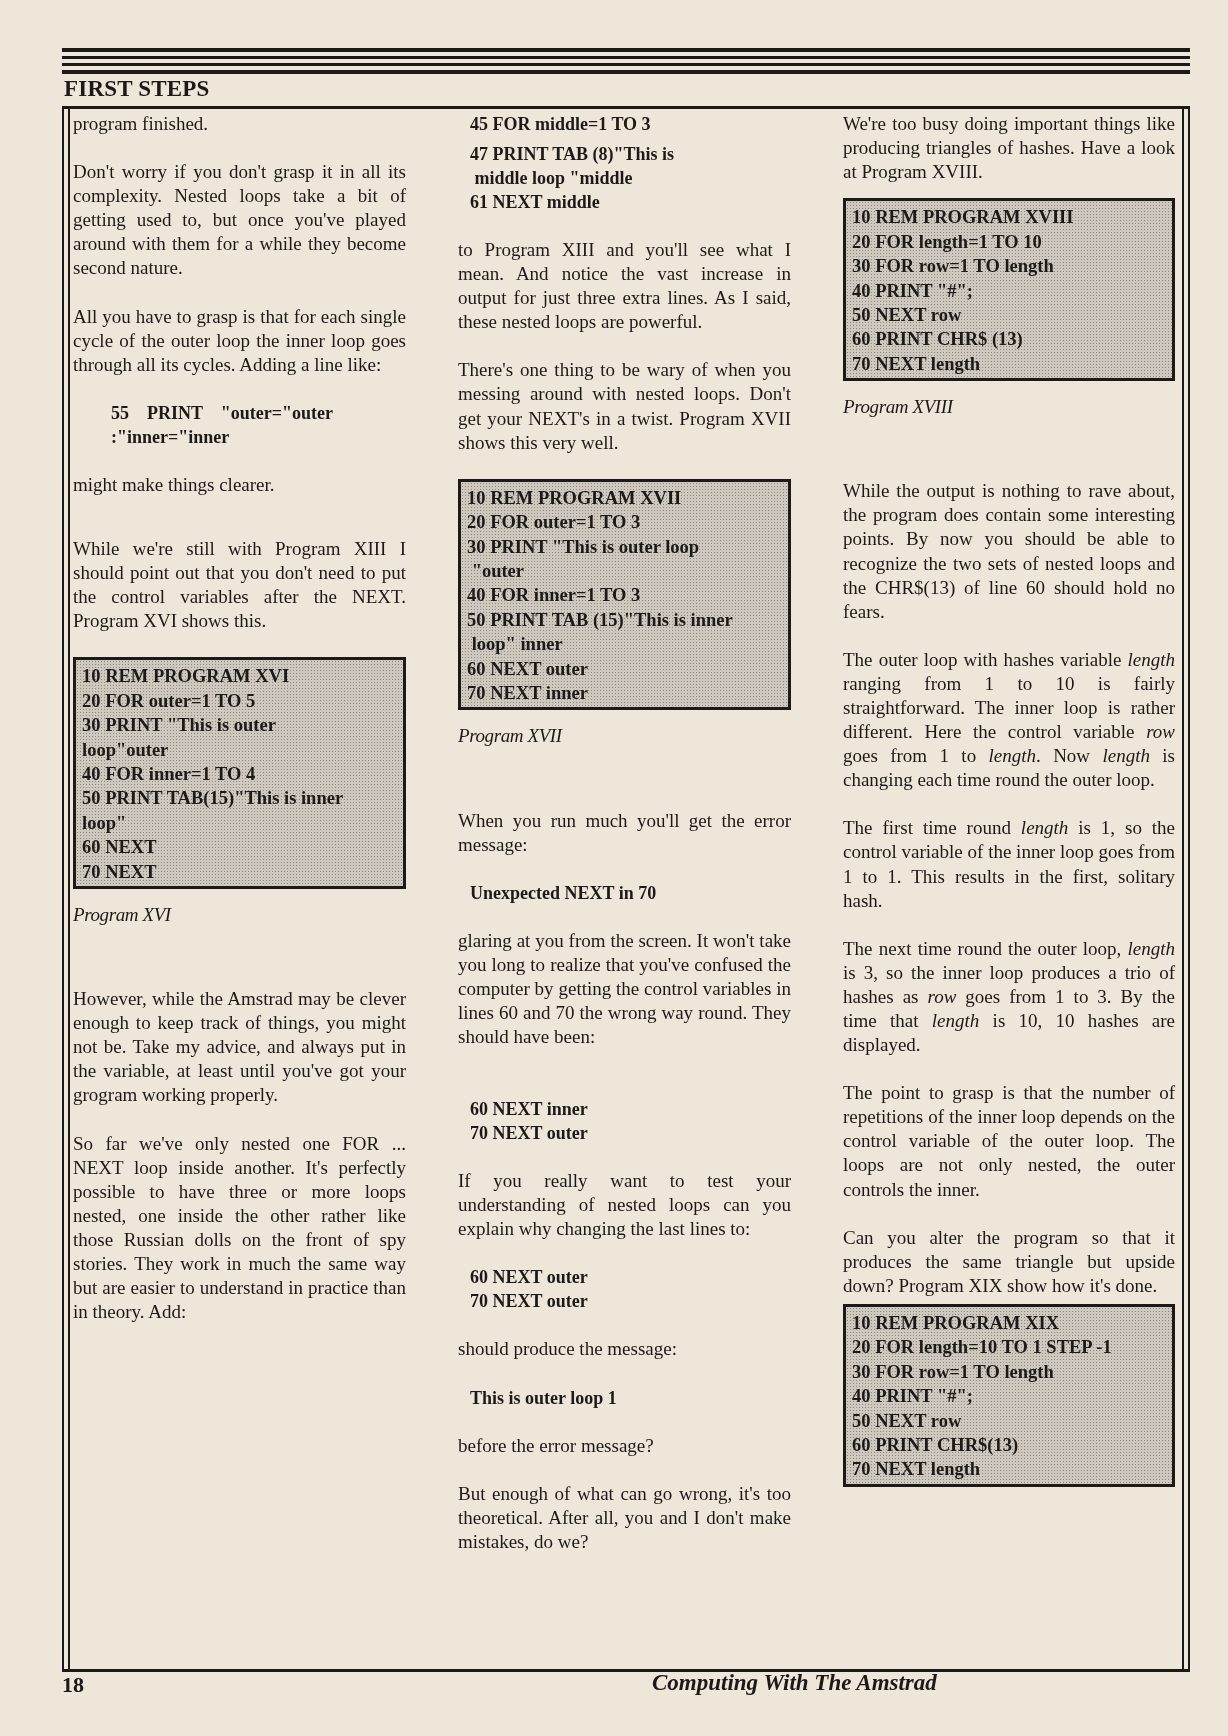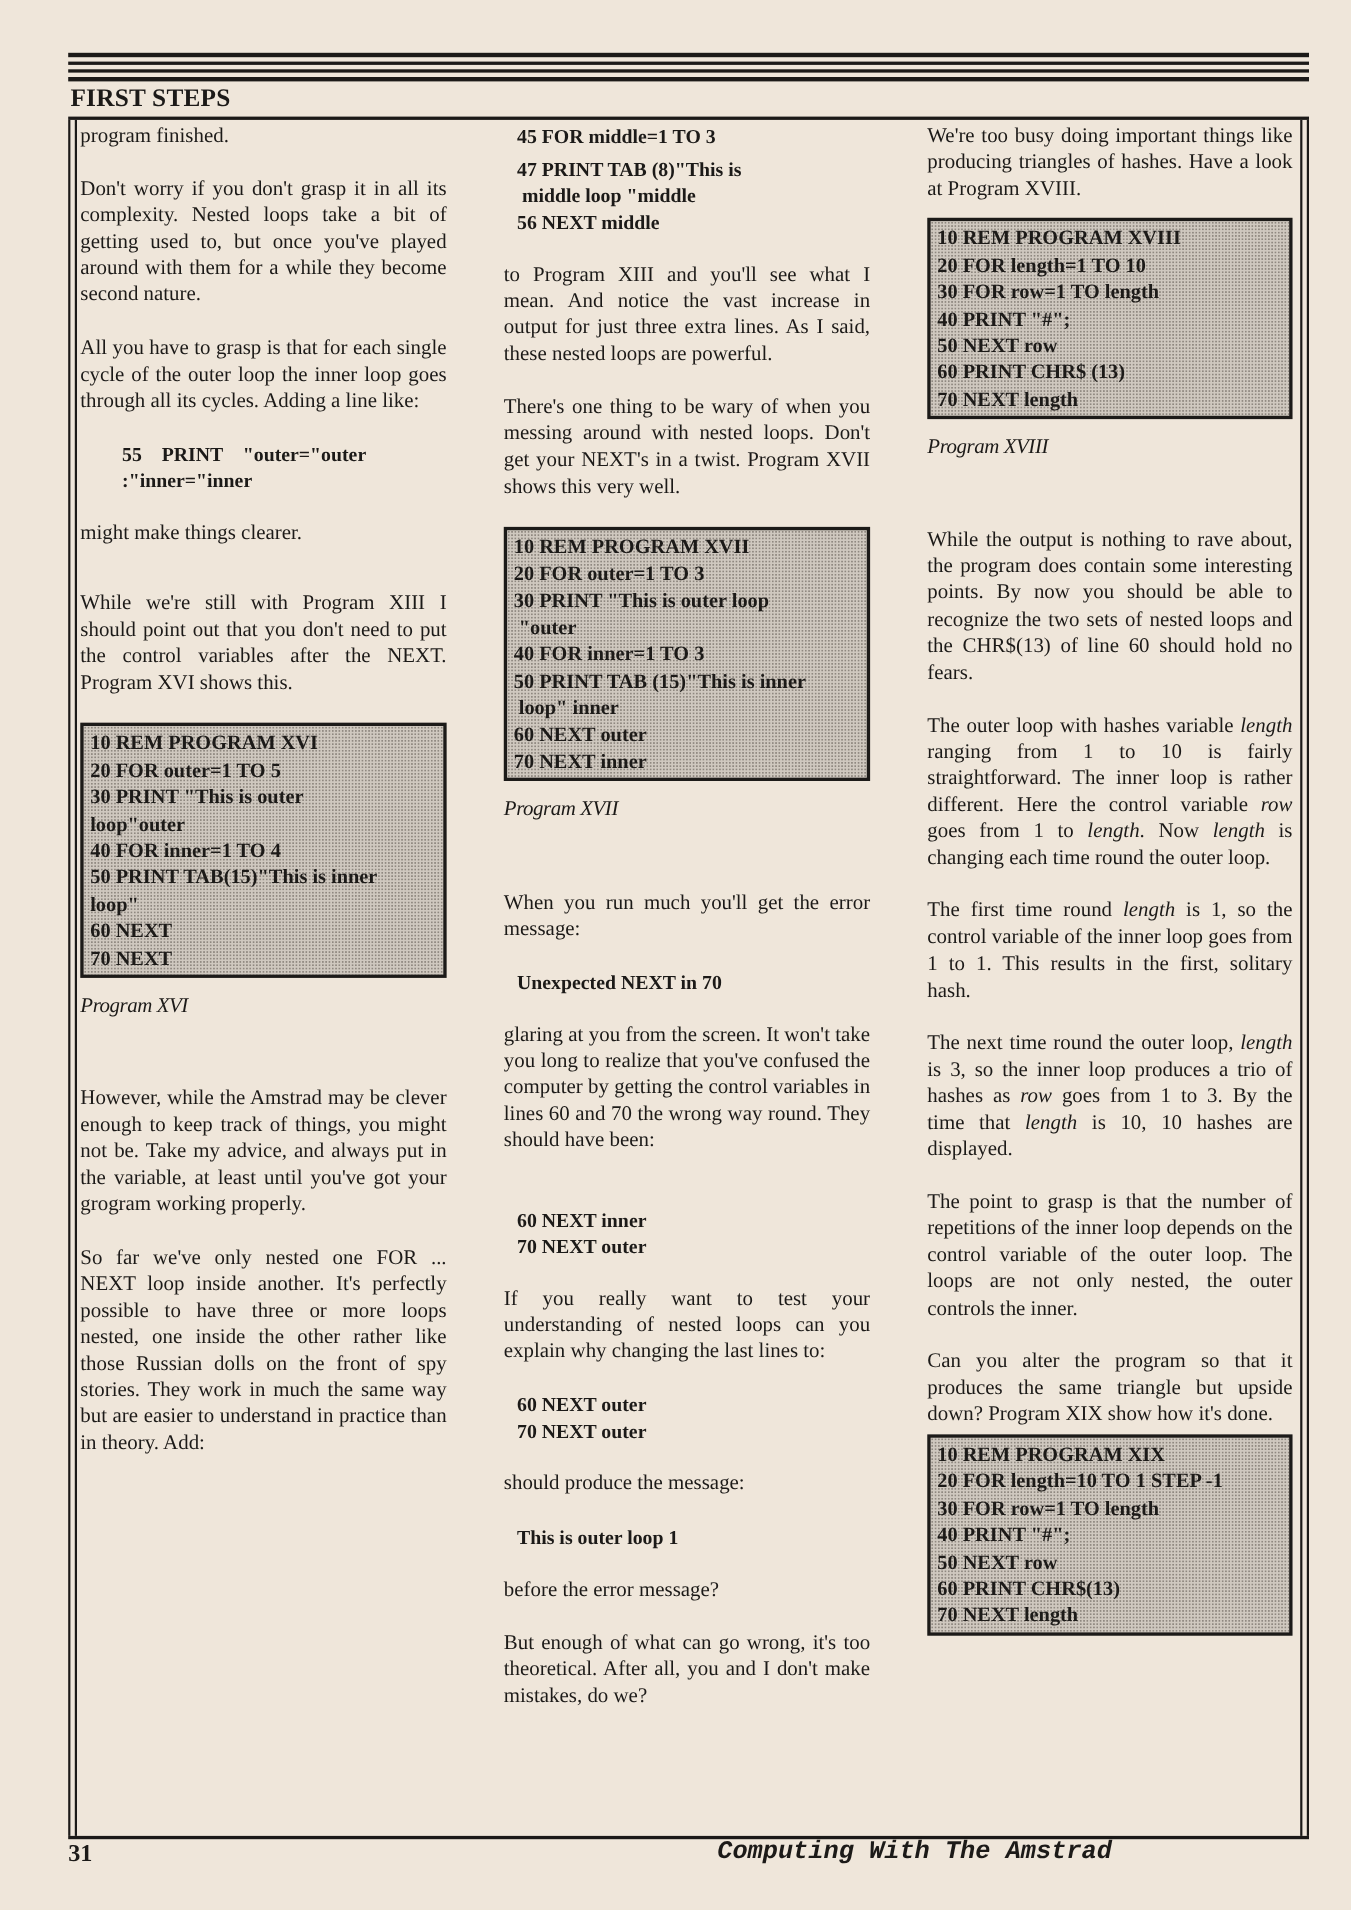--- a/index.html
+++ b/index.html
@@ -45,21 +45,21 @@
     font-weight:bold; font-size:18.5px; line-height:24.4px;
     text-align:left;
     background-color:#cfc8bf;
     background-image:radial-gradient(#8f8880 0.8px, transparent 1px);
     background-size:3px 3px;
     margin:0 0 10px 0;
   }
   .caption { font-style:italic; font-size:19px; margin:14px 0 60px 0; letter-spacing:-0.4px; }
   i.v { font-style:italic; }
   .page-num { position:absolute; left:62px; top:1672px; font-weight:bold; font-size:22px; }
-  .mag-title { position:absolute; left:652px; top:1670px; font-style:italic; font-weight:bold; font-size:23px;font-family:Liberation Mono, monospace; }
+  .mag-title { position:absolute; left:652px; top:1670px; font-style:italic; font-weight:bold; font-size:23px; }
 </style>
 </head>
 <body>
 
 <div class="rules">
   <div class="thick"></div>
     <div></div>
     <div></div>
     <div class="thick"></div>
 </div>
@@ -92,21 +92,21 @@
   <div class="caption">Program XVI</div>
   <p>However, while the Amstrad may be clever enough to keep track of things, you might not be. Take my advice, and always put in the variable, at least until you've got your grogram working properly.</p>
   <p>So far we've only nested one FOR ... NEXT loop inside another. It's perfectly possible to have three or more loops nested, one inside the other rather like those Russian dolls on the front of spy stories. They work in much the same way but are easier to understand in practice than in theory. Add:</p>
 </div>
 
 <div class="col col2">
   <div class="code indent2" style="">
     <div>45 FOR middle=1 TO 3</div>
     <div style="margin-top:6px">47 PRINT TAB (8)"This is</div>
     <div style="white-space:pre"> middle loop "middle</div>
-    <div>56 NEXT middle</div>
+    <div>61 NEXT middle</div>
   </div>
   <p>to Program XIII and you'll see what I mean. And notice the vast increase in output for just three extra lines. As I said, these nested loops are powerful.</p>
   <p>There's one thing to be wary of when you messing around with nested loops. Don't get your NEXT's in a twist. Program XVII shows this very well.</p>
   <div class="listing">
     <div>10 REM PROGRAM XVII</div>
     <div>20 FOR outer=1 TO 3</div>
     <div>30 PRINT "This is outer loop</div>
     <div style="white-space:pre"> "outer</div>
     <div>40 FOR inner=1 TO 3</div>
     <div>50 PRINT TAB (15)"This is inner</div>
@@ -161,14 +161,14 @@
     <div>10 REM PROGRAM XIX</div>
     <div>20 FOR length=10 TO 1 STEP -1</div>
     <div>30 FOR row=1 TO length</div>
     <div>40 PRINT "#";</div>
     <div>50 NEXT row</div>
     <div>60 PRINT CHR$(13)</div>
     <div>70 NEXT length</div>
   </div>
 </div>
 
-<div class="page-num">31</div>
+<div class="page-num">18</div>
 <div class="mag-title">Computing With The Amstrad</div>
 
 </body></html>

